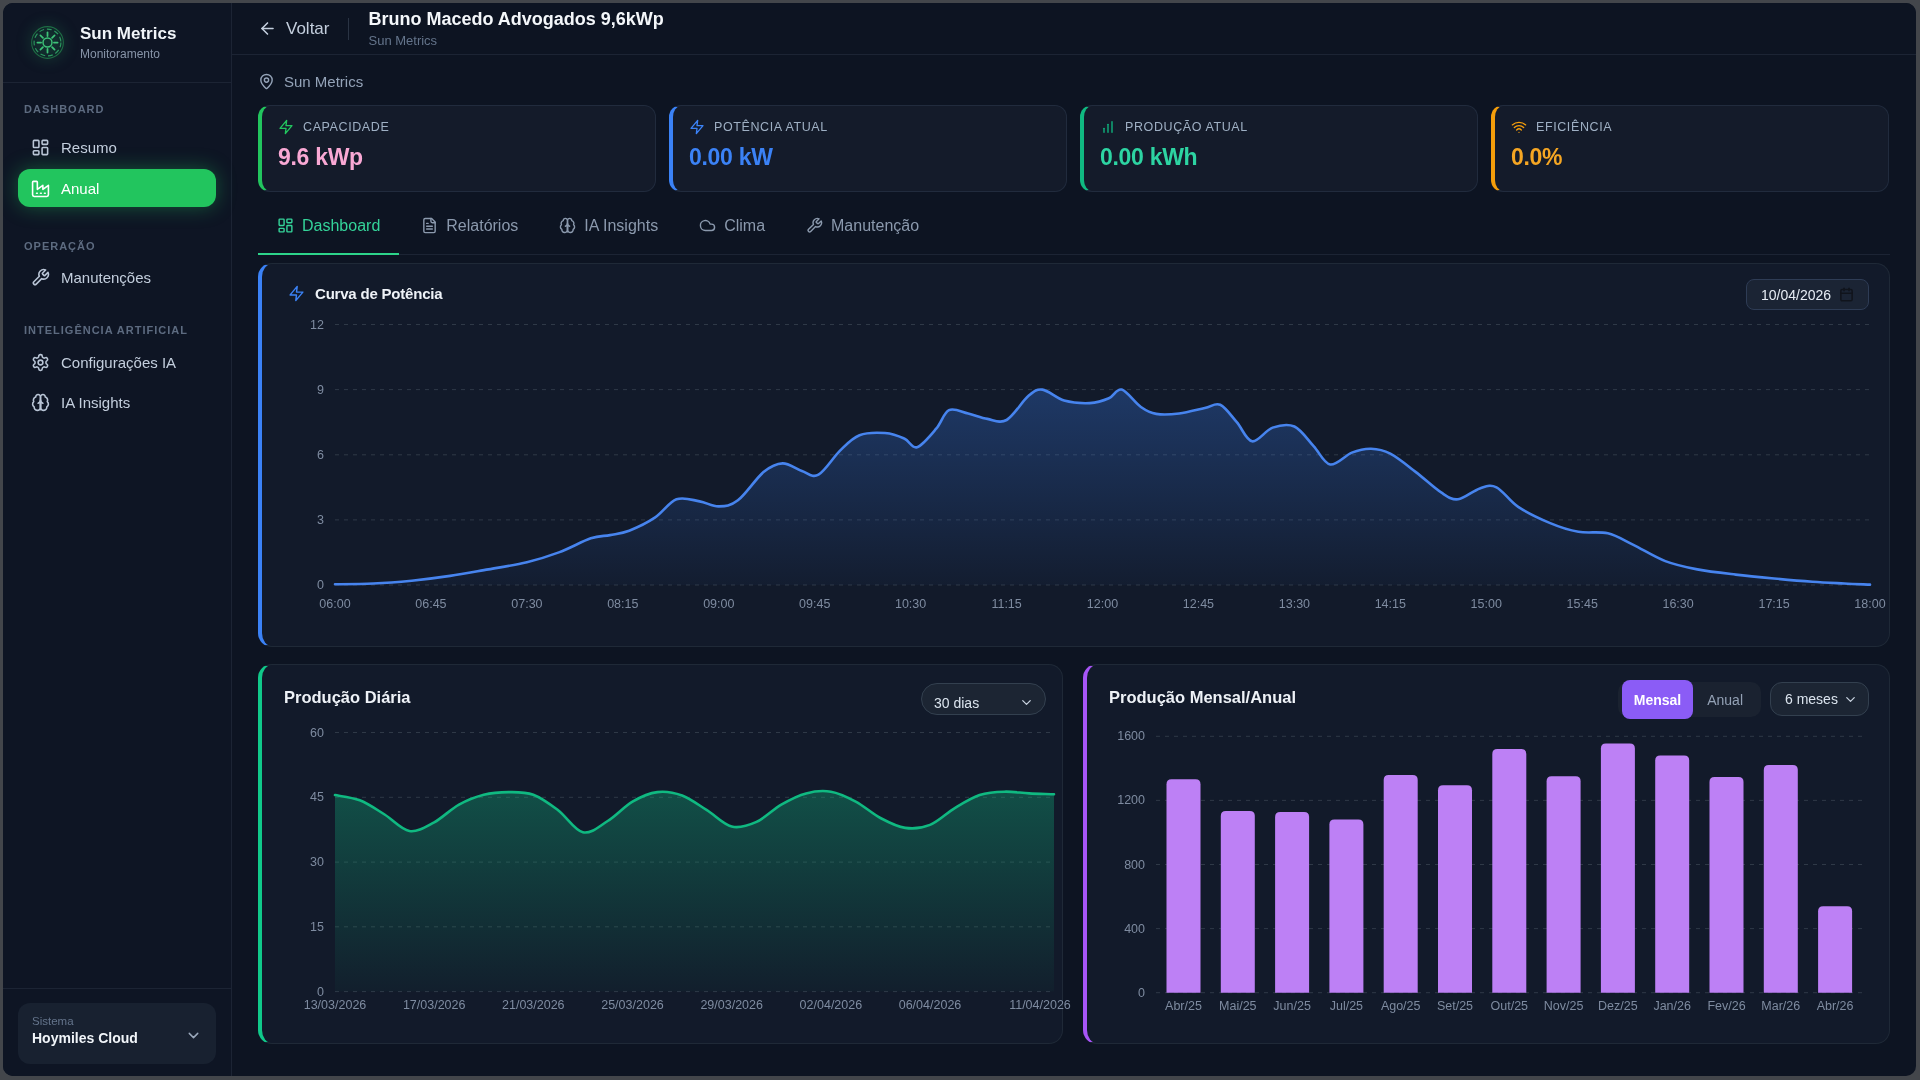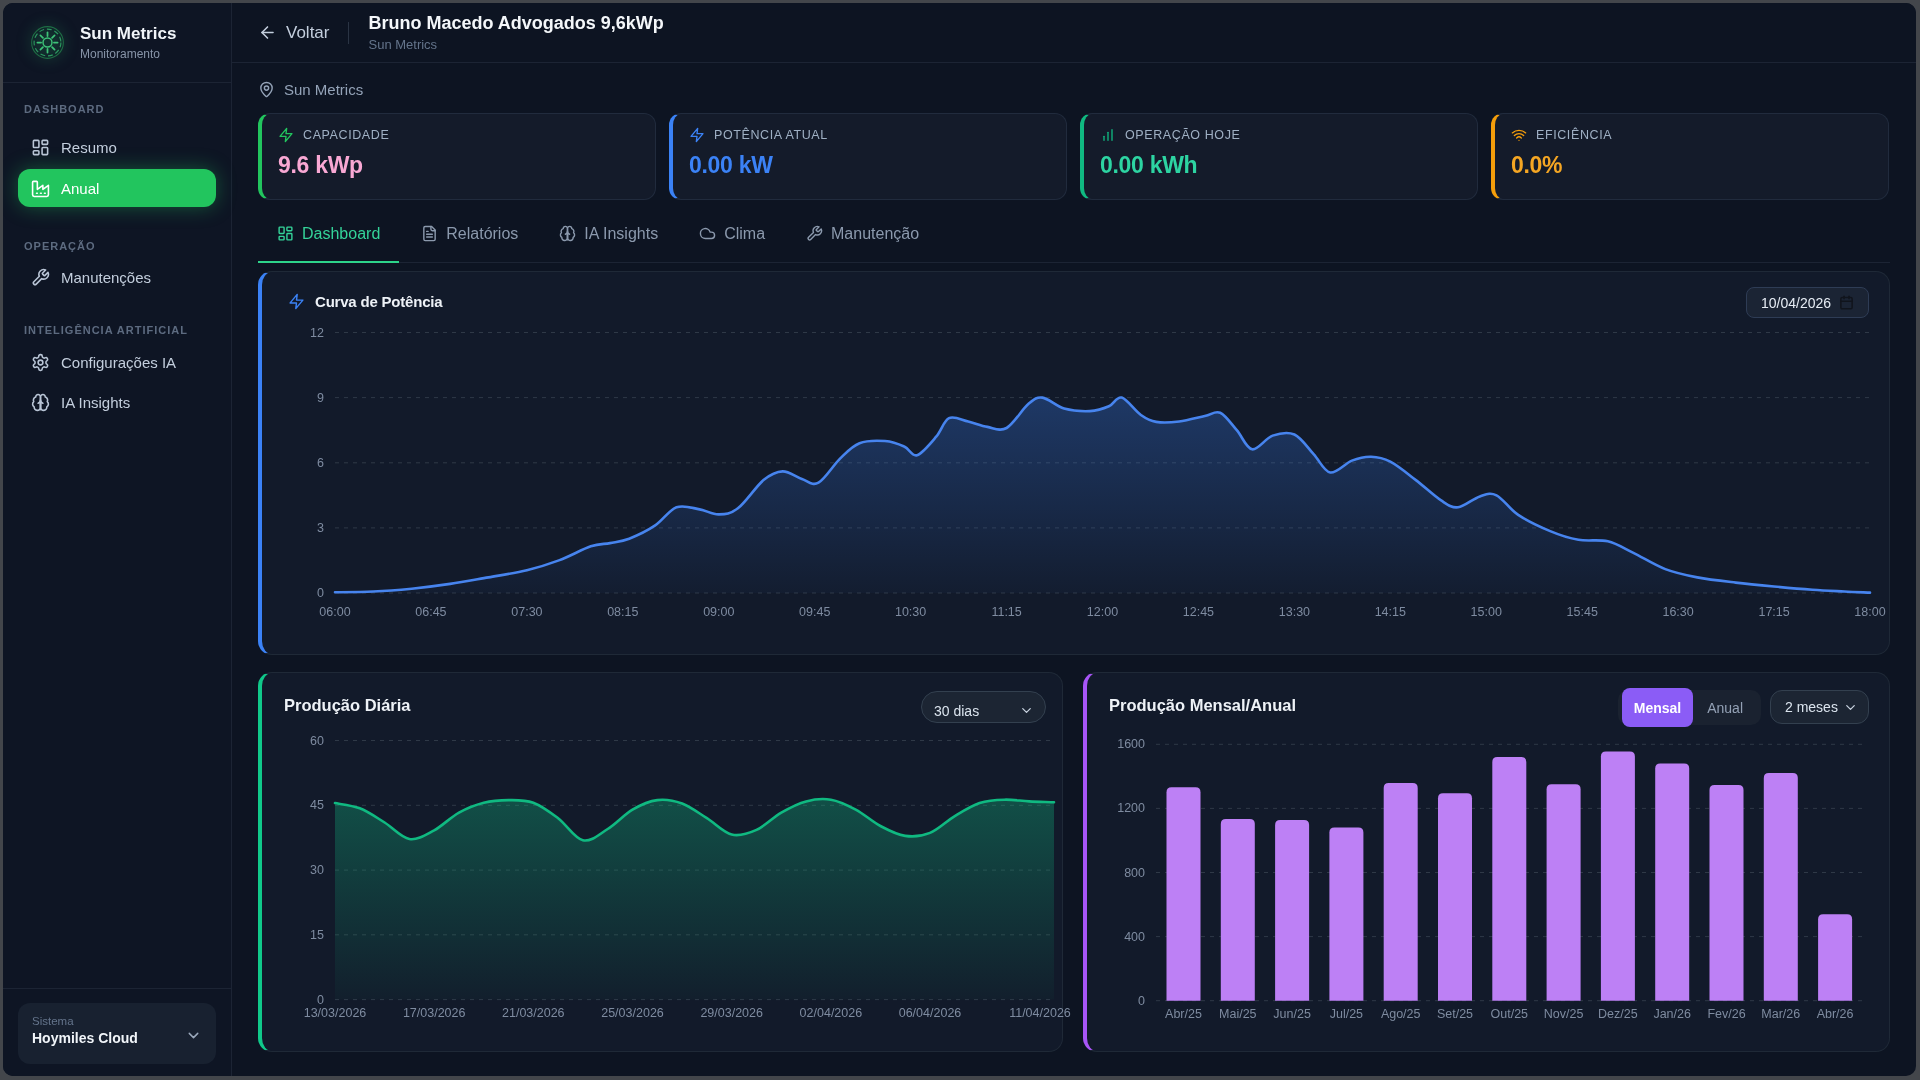--- a/index.html
+++ b/index.html
@@ -16,21 +16,21 @@
   .item { display:flex; align-items:center; gap:11px; height:36px; padding:0 13px; border-radius:12px; color:#c3cedd; font-size:15px; margin-bottom:4px;}
   .item svg { flex-shrink:0; }
   .item.active { background:#22c55e; color:#fff; box-shadow:0 0 20px rgba(34,197,94,.38); height:38px;}
   .sysbox-wrap { margin-top:auto; border-top:1px solid #1c2434; padding:14px 15px 12px; }
   .sysbox { background:#182130; border-radius:12px; padding:12px 14px 18px; position:relative; }
   .sys-t1 { font-size:11.5px; color:#64748b; }
   .sys-t2 { font-size:14px; font-weight:bold; color:#f1f5f9; margin-top:3px;}
   .sys-ch { position:absolute; right:14px; top:24px; }
   
   .main { flex:1; display:flex; flex-direction:column; min-width:0; }
-  .hdr { height:60px; border-bottom:1px solid #1c2434; display:flex; align-items:center; padding:0 26px; flex-shrink:0; background:#0d1422;}
+  .hdr { height:52px; border-bottom:1px solid #1c2434; display:flex; align-items:center; padding:0 26px; flex-shrink:0; background:#0d1422;}
   .back { display:flex; align-items:center; gap:9px; color:#c3cedd; font-size:17px; }
   .hdiv { width:1px; height:22px; background:#2a3444; margin:0 19px; }
   .htitle { font-size:18px; font-weight:bold; color:#f4f7fa; }
   .hsub { font-size:13px; color:#64748b; margin-top:3px; }
   .hright { margin-left:auto; display:flex; align-items:center; gap:27px; }
   .pill { display:flex; align-items:center; gap:8px; border:1px solid #10b981; background:rgba(16,185,129,.09); color:#34d399; border-radius:999px; padding:5px 15px 5px 12px; font-size:14px; font-weight:bold; height:28px;}
   .avatar { width:44px; height:44px; border-radius:50%; background:#10b981; border:2px solid #0c8f66; color:#fff; font-weight:bold; font-size:15px; display:flex; align-items:center; justify-content:center; }
   .content { flex:1; overflow:hidden; position:relative; padding:0 26px; }
   .locrow { display:flex; align-items:center; gap:9px; color:#94a3b8; font-size:15px; margin-top:17px; height:18px;}
   
@@ -180,21 +180,21 @@
             </div>
           <div class="val" style="color:#3b82f6;">0.00 kW</div>
         </div>
         <div class="scard" style="border-left-color:#10b981;">
           <div class="lab">
               <svg width="16" height="16" viewBox="0 0 24 24" fill="none" stroke="#10b981" stroke-width="2" stroke-linecap="round" stroke-linejoin="round">
                 <line x1="6" y1="20" x2="6" y2="14"></line>
                 <line x1="12" y1="20" x2="12" y2="8"></line>
                 <line x1="18" y1="20" x2="18" y2="4"></line>
               </svg>
-              <span>OPERAÇÃO HOJE</span>
+              <span>PRODUÇÃO ATUAL</span>
             </div>
           <div class="val" style="color:#2dd4a2;">0.00 kWh</div>
         </div>
         <div class="scard" style="border-left-color:#f59e0b;">
           <div class="lab">
               <svg width="16" height="16" viewBox="0 0 24 24" fill="none" stroke="#f59e0b" stroke-width="2" stroke-linecap="round" stroke-linejoin="round">
                 <path d="M12 20h.01"></path>
                 <path d="M5 12.859a10 10 0 0 1 14 0"></path>
                 <path d="M8.5 16.429a5 5 0 0 1 7 0"></path>
                 <path d="M2 8.82a15 15 0 0 1 20 0"></path>
@@ -338,21 +338,21 @@
               <path d="M73.0,130.1C77.1,131.0 89.5,132.1 97.8,135.3C106.1,138.5 114.3,144.4 122.6,149.5C130.9,154.7 139.1,164.7 147.4,166.0C155.6,167.3 163.9,161.7 172.2,157.3C180.4,152.9 188.7,144.2 197.0,139.6C205.2,135.0 213.5,131.8 221.8,129.7C230.0,127.6 238.3,127.1 246.6,127.1C254.8,127.1 263.1,126.7 271.3,129.7C279.6,132.7 287.9,139.0 296.1,145.2C304.4,151.5 312.7,165.5 320.9,167.3C329.2,169.1 337.5,161.1 345.7,156.0C354.0,150.9 362.3,141.4 370.5,136.6C378.8,131.8 387.0,128.1 395.3,127.1C403.6,126.1 411.8,127.5 420.1,130.5C428.4,133.6 436.6,140.0 444.9,145.2C453.2,150.4 461.4,159.7 469.7,161.6C478.0,163.6 486.2,160.6 494.5,156.9C502.7,153.2 511.0,144.4 519.3,139.6C527.5,134.9 535.8,130.5 544.1,128.4C552.3,126.2 560.6,125.3 568.9,126.7C577.1,128.0 585.4,132.2 593.7,136.6C601.9,141.0 610.2,148.6 618.4,153.0C626.7,157.4 635.0,161.8 643.2,162.9C651.5,164.1 659.8,163.2 668.0,159.9C676.3,156.6 684.6,148.0 692.8,143.1C701.1,138.1 709.4,132.9 717.6,130.1C725.9,127.4 734.1,126.9 742.4,126.7C750.7,126.4 758.9,128.0 767.2,128.4C775.5,128.8 787.9,129.1 792.0,129.3" fill="none" stroke="#10b981" stroke-width="2.6" stroke-linejoin="round" stroke-linecap="round"></path>
             </svg>
         </div>
         <div class="bcard right">
           <div class="btitle">Produção Mensal/Anual</div>
           <div class="toggle">
               <div class="tgl-m">Mensal</div>
               <div class="tgl-a">Anual</div>
             </div>
           <div class="selbox" style="right:20px; top:17px; width:99px; height:34px; border-radius:12px; padding:0 10px 0 14px; justify-content:space-between;">
-              <span>2 meses</span>
+              <span>6 meses</span>
               <svg width="15" height="15" viewBox="0 0 24 24" fill="none" stroke="#c9d3e0" stroke-width="2" stroke-linecap="round" stroke-linejoin="round">
                 <path d="m6 9 6 6 6-6"></path>
               </svg>
             </div>
           <svg style="position:absolute;left:0;top:0;" width="807" height="382" viewBox="0 0 807 382">
               <line x1="69" y1="327.7" x2="780" y2="327.7" stroke="#2f3947" stroke-width="1" stroke-dasharray="4 5"></line>
               <text x="58" y="331.7" font-size="12.5" fill="#7e8ba0" text-anchor="end">0</text>
               <line x1="69" y1="263.6" x2="780" y2="263.6" stroke="#2f3947" stroke-width="1" stroke-dasharray="4 5"></line>
               <text x="58" y="267.6" font-size="12.5" fill="#7e8ba0" text-anchor="end">400</text>
               <line x1="69" y1="199.5" x2="780" y2="199.5" stroke="#2f3947" stroke-width="1" stroke-dasharray="4 5"></line>

